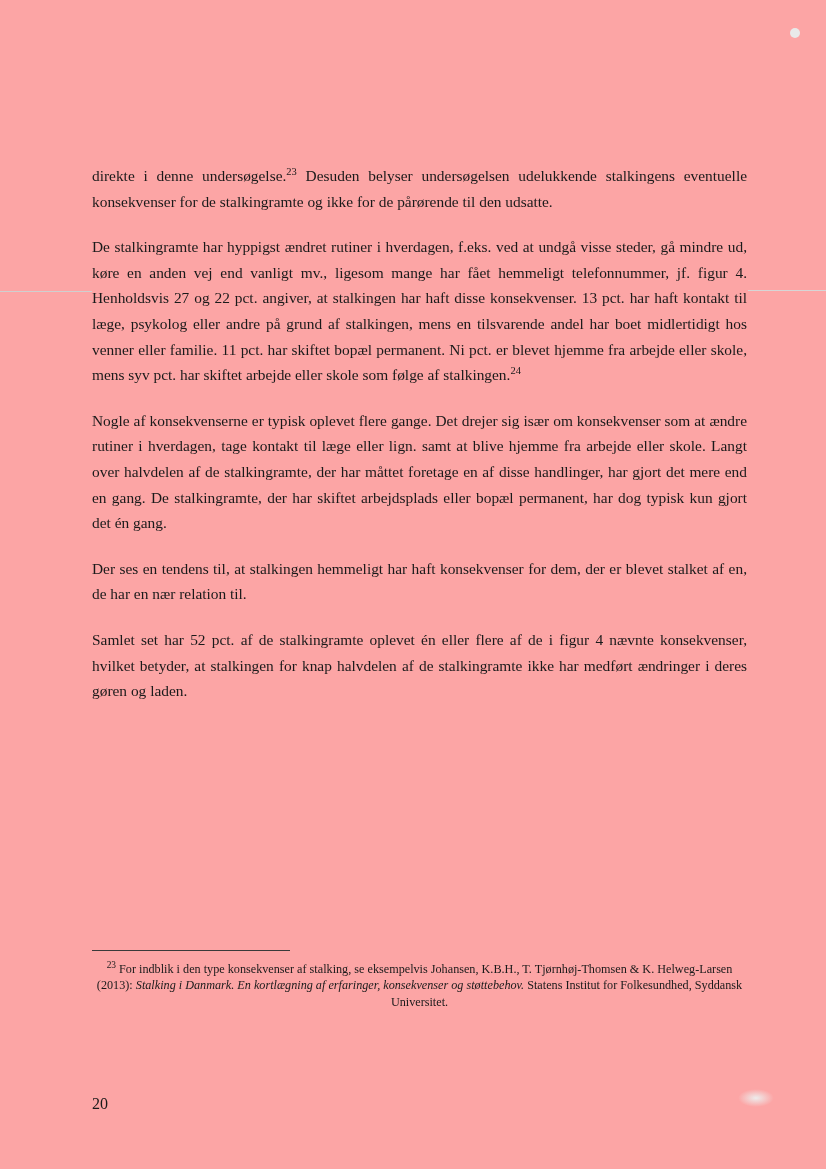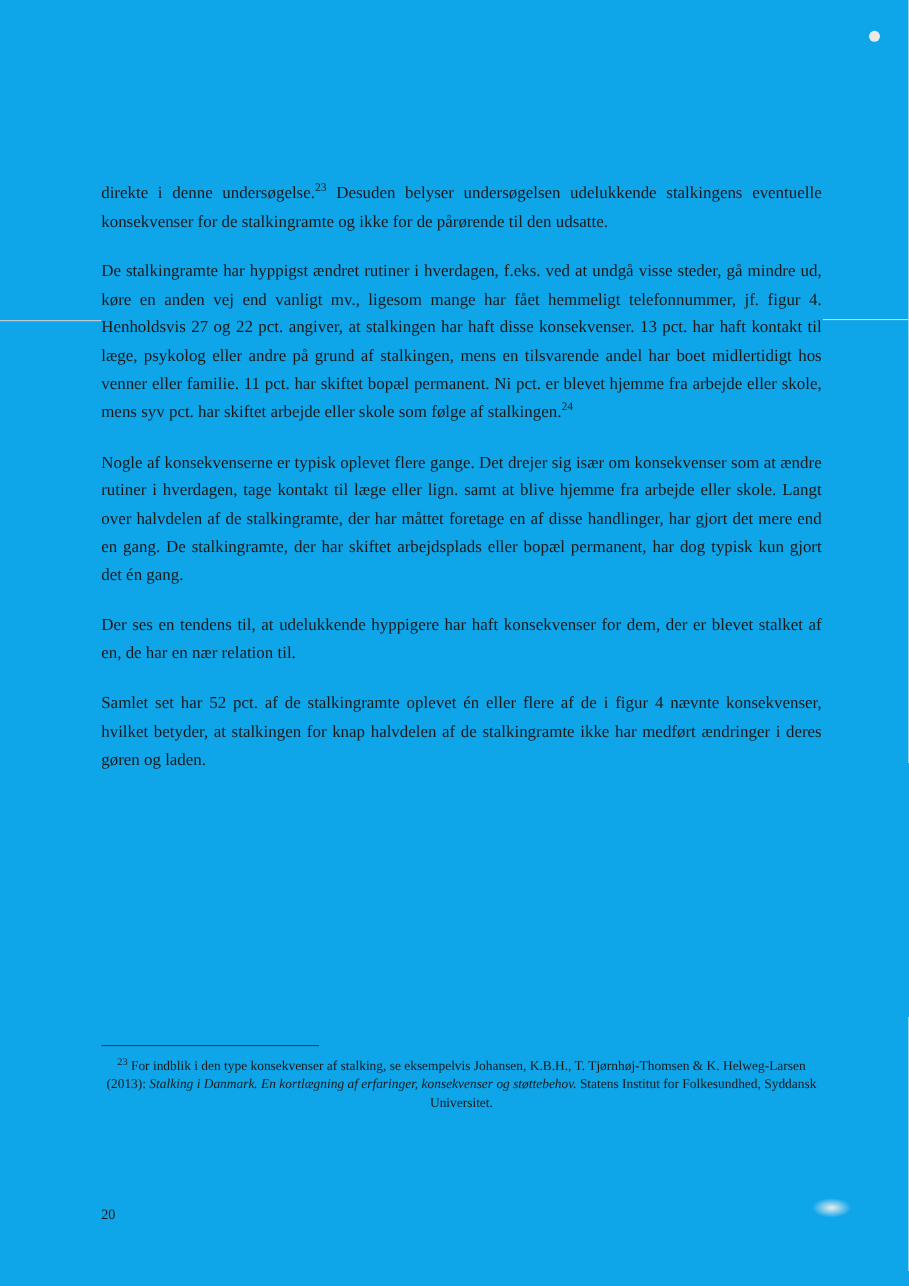--- a/index.html
+++ b/index.html
@@ -8,21 +8,21 @@
     background: #ffffff;
   }
   body {
     font-family: "Liberation Serif", serif;
     color: #1a1a1a;
   }
   .page {
     position: relative;
     width: 826px;
     height: 1169px;
-    background: #0ea5e9;
+    background: #fca5a5;
     overflow: hidden;
   }
   
   .scan-line {
     position: absolute;
     left: 0;
     width: 92px;
     top: 291px;
     height: 1px;
     background: #cfcfcf;
@@ -94,39 +94,39 @@
   .footnote sup {
     font-size: 9.4px;
   }
   .footnote i {
     font-style: italic;
   }
   .page-number {
     position: absolute;
     left: 92px;
     top: 1094px;
-    font-size: 13px;
+    font-size: 16px;
     line-height: 20px;
   }
 </style>
 </head>
 <body>
 
 <div class="page">
 
   <div class="corner-smudge"></div>
   <div class="scan-line"></div>
   <div class="scan-line-2"></div>
   <div class="bottom-smudge"></div>
 
   <div class="content" id="body-text">
       <p class="body-par" id="par-1">direkte i denne undersøgelse.<sup>23</sup> Desuden belyser undersøgelsen udelukkende stalkingens eventuelle konsekvenser for de stalkingramte og ikke for de pårørende til den udsatte.</p>
       <p class="body-par" id="par-2">De stalkingramte har hyppigst ændret rutiner i hverdagen, f.eks. ved at undgå visse steder, gå mindre ud, køre en anden vej end vanligt mv., ligesom mange har fået hemmeligt telefonnummer, jf. figur 4. Henholdsvis 27 og 22 pct. angiver, at stalkingen har haft disse konsekvenser. 13 pct. har haft kontakt til læge, psykolog eller andre på grund af stalkingen, mens en tilsvarende andel har boet midlertidigt hos venner eller familie. 11 pct. har skiftet bopæl permanent. Ni pct. er blevet hjemme fra arbejde eller skole, mens syv pct. har skiftet arbejde eller skole som følge af stalkingen.<sup>24</sup></p>
       <p class="body-par" id="par-4">Nogle af konsekvenserne er typisk oplevet flere gange. Det drejer sig især om konsekvenser som at ændre rutiner i hverdagen, tage kontakt til læge eller lign. samt at blive hjemme fra arbejde eller skole. Langt over halvdelen af de stalkingramte, der har måttet foretage en af disse handlinger, har gjort det mere end en gang. De stalkingramte, der har skiftet arbejdsplads eller bopæl permanent, har dog typisk kun gjort det én gang.</p>
-      <p class="body-par" id="par-5">Der ses en tendens til, at udelukkende hyppigere har haft konsekvenser for dem, der er blevet stalket af en, de har en nær relation til.</p>
+      <p class="body-par" id="par-5">Der ses en tendens til, at stalkingen hemmeligt har haft konsekvenser for dem, der er blevet stalket af en, de har en nær relation til.</p>
       <p class="body-par" id="par-6">Samlet set har 52 pct. af de stalkingramte oplevet én eller flere af de i figur 4 nævnte konsekvenser, hvilket betyder, at stalkingen for knap halvdelen af de stalkingramte ikke har medført ændringer i deres gøren og laden.</p>
     </div>
 
   <div class="footnote-area">
     <div class="footnote-rule"></div>
     <div id="footnotes">
         <p class="footnote" id="footnote-23"><sup>23</sup> For indblik i den type konsekvenser af stalking, se eksempelvis Johansen, K.B.H., T. Tjørnhøj-Thomsen &amp; K. Helweg-Larsen (2013): <i>Stalking i Danmark. En kortlægning af erfaringer, konsekvenser og støttebehov.</i> Statens Institut for Folkesundhed, Syddansk Universitet.</p>
       </div>
   </div>
 

